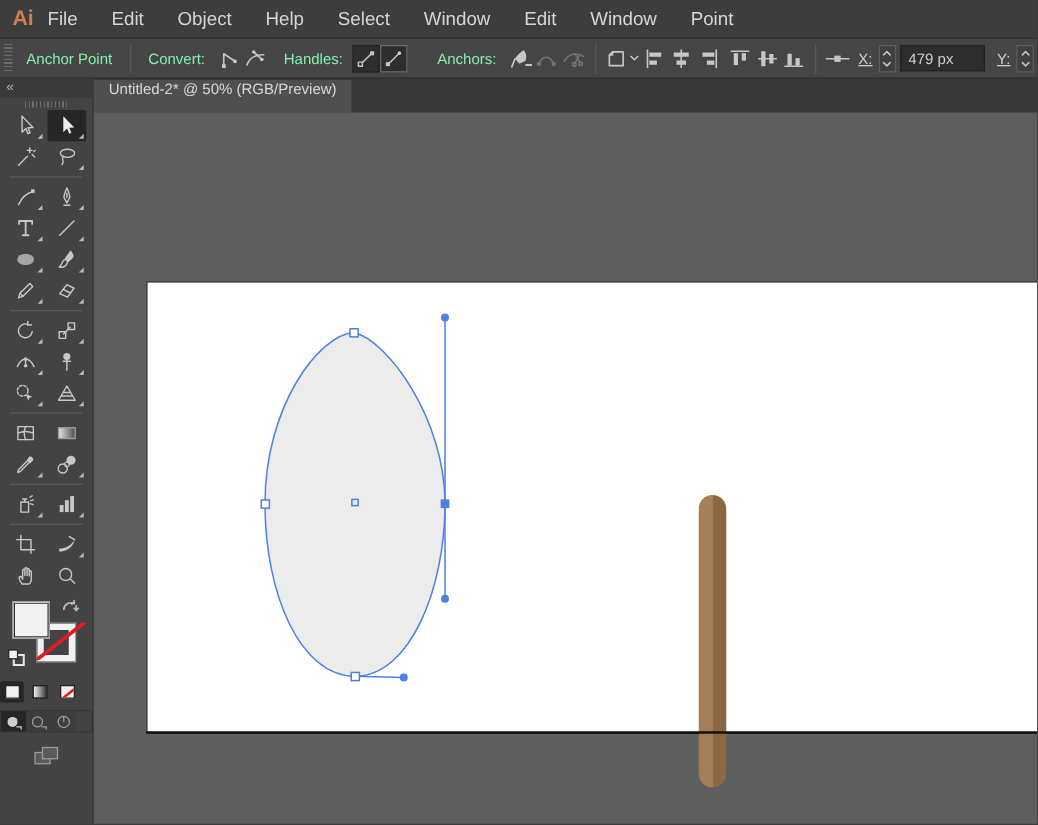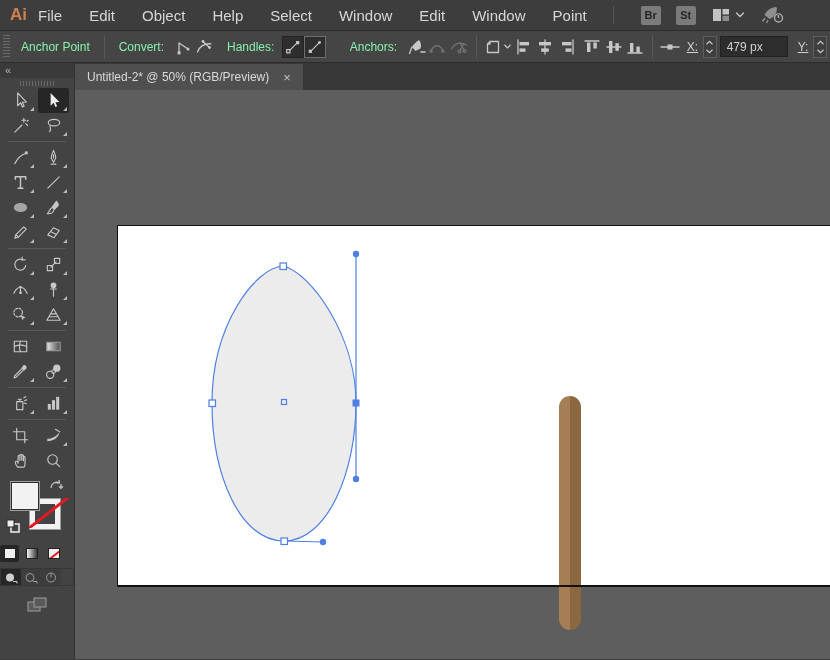--- a/index.html
+++ b/index.html
@@ -72,21 +72,21 @@
   .chip.grad{background:linear-gradient(to right,#f2f2f2,#3a3a3a);}
   .chip.none i{position:absolute;left:-3px;top:4px;width:20px;height:2px;background:#e01b24;transform:rotate(-38deg);}
   .mode-row{display:flex;margin-top:6px;border:1px solid #363636;}
   .mode{width:20px;height:16px;display:flex;align-items:center;justify-content:center;background:#3d3d3d;}
   .mode.active{background:#262626;}
   .screen-mode{margin-top:10px;display:flex;justify-content:center;}
   
   .main{flex:1;display:flex;flex-direction:column;min-width:0;}
   .tabbar{height:27px;background:#383838;display:flex;align-items:flex-end;}
   .tab{height:26px;background:#4f4f4f;display:flex;align-items:center;padding:0 12px;gap:14px;
-       font-size:12px;color:#d9d9d9;}
+       font-size:12px;color:#d9d9d9;flex-direction:column;}
   .tab-close{color:#c2c2c2;font-size:13px;line-height:1;}
   .canvas{position:relative;flex:1;background:#5e5e5e;overflow:hidden;}
   .artboard{position:absolute;left:42px;top:135px;width:714px;height:362px;background:#ffffff;
             border:1px solid #111;}
   .stick{position:absolute;left:484px;top:306px;width:22px;height:234px;border-radius:11px;
          background:linear-gradient(to right,#a57e55 0 52%,#8b683f 52% 100%);z-index:3;}
   .ab-bottom-line{position:absolute;left:42px;top:495px;width:714px;height:2px;background:#111;z-index:4;}
   .sel-overlay{position:absolute;left:0;top:0;z-index:5;pointer-events:none;}
 </style>
 </head>
@@ -100,42 +100,20 @@
       <span class="menu-item">File</span>
       <span class="menu-item">Edit</span>
       <span class="menu-item">Object</span>
       <span class="menu-item">Help</span>
       <span class="menu-item">Select</span>
       <span class="menu-item">Window</span>
       <span class="menu-item">Edit</span>
       <span class="menu-item">Window</span>
       <span class="menu-item">Point</span>
     </div>
-    <div class="menu-right">
-      <span class="mb-sep"></span>
-      <span class="lib-btn">Br</span>
-      <span class="lib-btn">St</span>
-      <span class="ws-group">
-        <svg width="20" height="18" viewBox="0 0 20 18">
-          <rect x="2" y="3" width="8" height="12" fill="#c3c3c3"></rect>
-          <rect x="11.5" y="3" width="6.5" height="5.5" fill="#c3c3c3"></rect>
-          <rect x="11.5" y="9.8" width="6.5" height="5.2" fill="#8d8d8d"></rect>
-        </svg>
-        <svg width="10" height="8" viewBox="0 0 10 8">
-          <path d="M1.5 2 L5 5.5 L8.5 2" class="cb-svg" fill="none" stroke="#c3c3c3" stroke-width="1.4"></path>
-        </svg>
-      </span>
-      <svg width="26" height="20" viewBox="0 0 26 20">
-        <path d="M16 2 C11 2.5 6.5 5.5 4.5 10 L9.5 14 C14.5 12 17 8 17 3 Z" fill="#8f8f8f"></path>
-        <path d="M5 13 L2.5 16.5 M8 15 L6.5 18" stroke="#8f8f8f" stroke-width="1.4" fill="none"></path>
-        <circle cx="18.5" cy="13" r="4" fill="none" stroke="#a9a9a9" stroke-width="1.5"></circle>
-        <path d="M18.5 9.5 V13" stroke="#3d3d3d" stroke-width="2.4" fill="none"></path>
-        <path d="M18.5 10 V13" stroke="#a9a9a9" stroke-width="1.5" fill="none"></path>
-      </svg>
-    </div>
   </div>
 
   <div class="controlbar">
     <span class="grip"></span>
     <span class="cb-label">Anchor Point</span>
     <span class="cb-sep"></span>
     <span class="cb-label">Convert:</span>
     <span class="cb-icon">
       <svg width="20" height="20" viewBox="0 0 20 20" class="cb-svg">
         <path d="M6 16 L6 6 M6 6 L15 12"></path>

